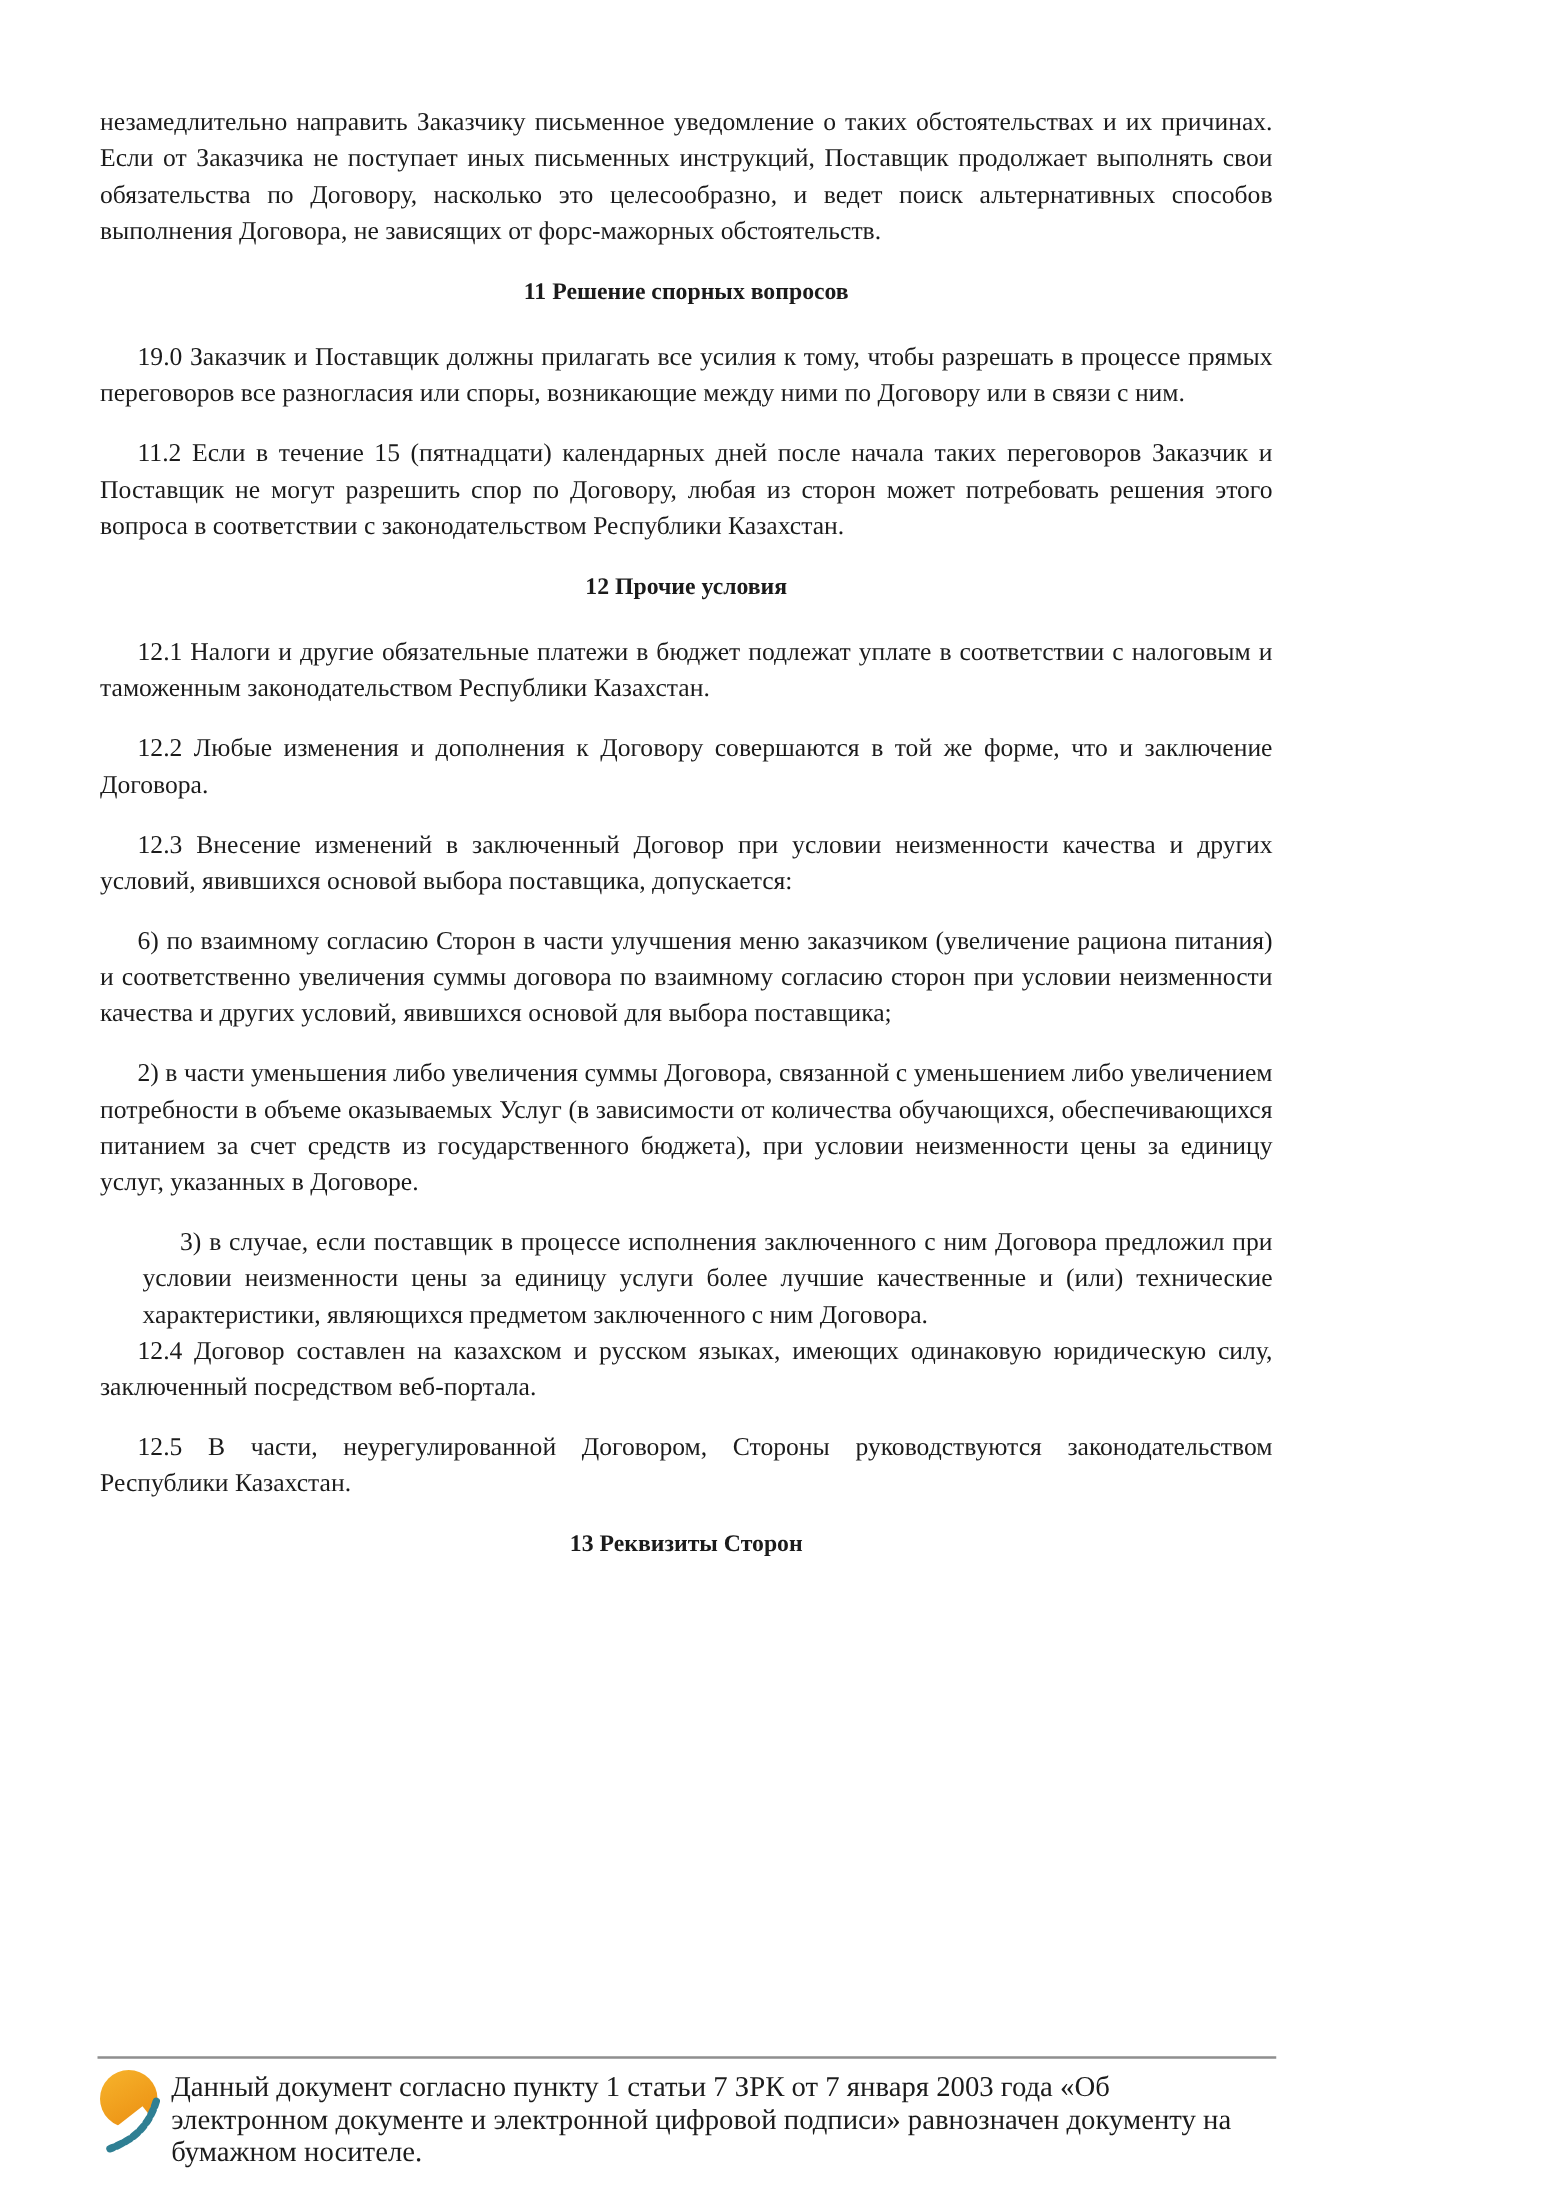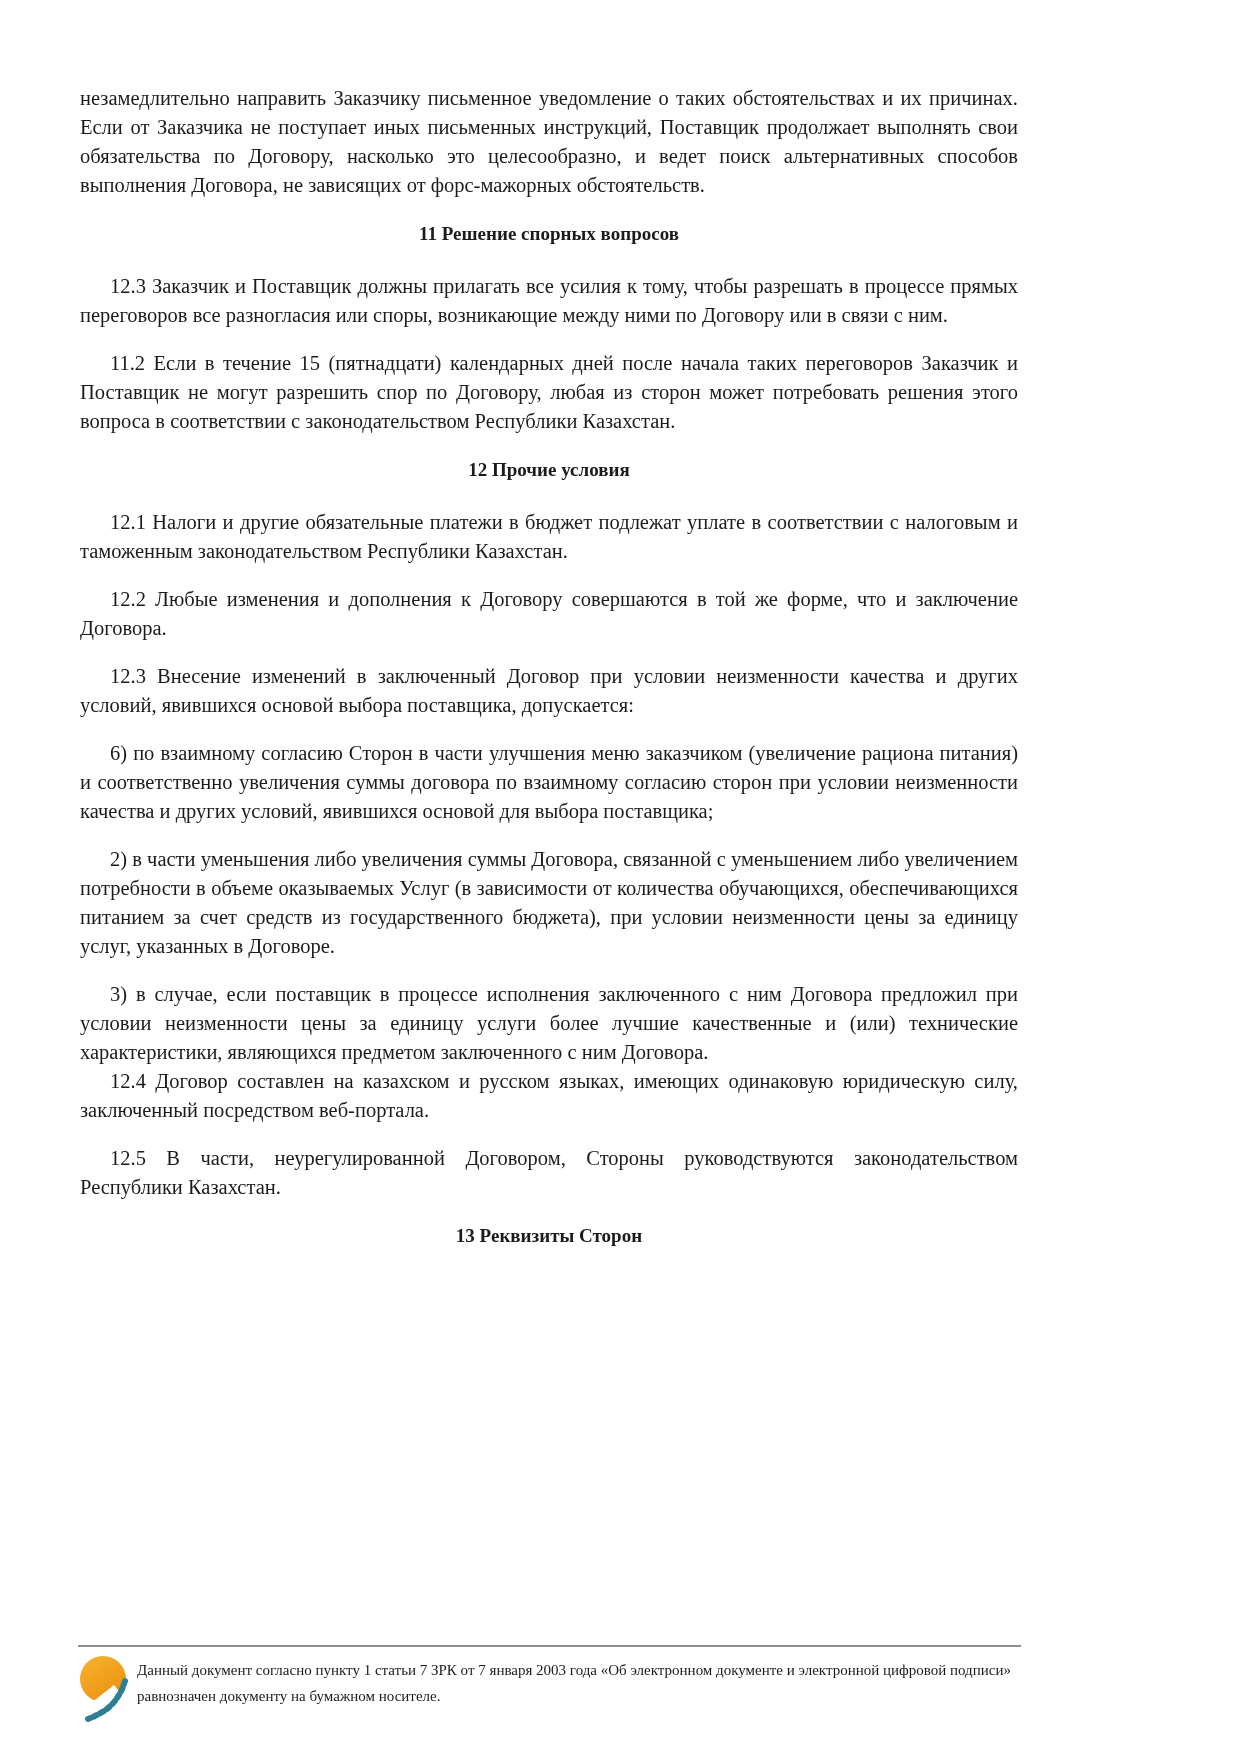--- a/index.html
+++ b/index.html
@@ -26,20 +26,21 @@
     font-size: 20.5px;
     line-height: 29px;
     text-align: justify;
     margin: 0 0 19px 0;
   }
   .body-text.indent {
     text-indent: 30px;
   }
   .body-text.tight {
     margin-bottom: 0;
+    margin-left: 34px;
   }
   .section-heading {
     font-size: 19px;
     line-height: 29px;
     font-weight: bold;
     text-align: center;
     margin: 5px 0 24px 0;
   }
   .page-footer {
     position: absolute;
@@ -57,37 +58,37 @@
     align-items: flex-start;
     gap: 9px;
   }
   .footer-logo {
     flex: 0 0 auto;
     width: 50px;
     height: 76px;
     margin-top: 2px;
   }
   .footer-note {
-    font-size: 15px;
+    font-size: 23px;
     line-height: 26px;
     margin: 4px 0 0 0;
     max-width: 880px;
     text-align: left;
   }
 </style>
 </head>
 <body>
 
 <div class="page">
 
   <p class="body-text">незамедлительно направить Заказчику письменное уведомление о таких обстоятельствах и их причинах. Если от Заказчика не поступает иных письменных инструкций, Поставщик продолжает выполнять свои обязательства по Договору, насколько это целесообразно, и ведет поиск альтернативных способов выполнения Договора, не зависящих от форс-мажорных обстоятельств.</p>
 
   <h2 class="section-heading">11 Решение спорных вопросов</h2>
 
-  <p class="body-text indent">12.3 Заказчик и Поставщик должны прилагать все усилия к тому, чтобы разрешать в процессе прямых переговоров все разногласия или споры, возникающие между ними по Договору или в связи с ним.</p>
+  <p class="body-text indent">19.0 Заказчик и Поставщик должны прилагать все усилия к тому, чтобы разрешать в процессе прямых переговоров все разногласия или споры, возникающие между ними по Договору или в связи с ним.</p>
 
   <p class="body-text indent">11.2 Если в течение 15 (пятнадцати) календарных дней после начала таких переговоров Заказчик и Поставщик не могут разрешить спор по Договору, любая из сторон может потребовать решения этого вопроса в соответствии с законодательством Республики Казахстан.</p>
 
   <h2 class="section-heading">12 Прочие условия</h2>
 
   <p class="body-text indent">12.1 Налоги и другие обязательные платежи в бюджет подлежат уплате в соответствии с налоговым и таможенным законодательством Республики Казахстан.</p>
 
   <p class="body-text indent">12.2 Любые изменения и дополнения к Договору совершаются в той же форме, что и заключение Договора.</p>
 
   <p class="body-text indent">12.3 Внесение изменений в заключенный Договор при условии неизменности качества и других условий, явившихся основой выбора поставщика, допускается:</p>

